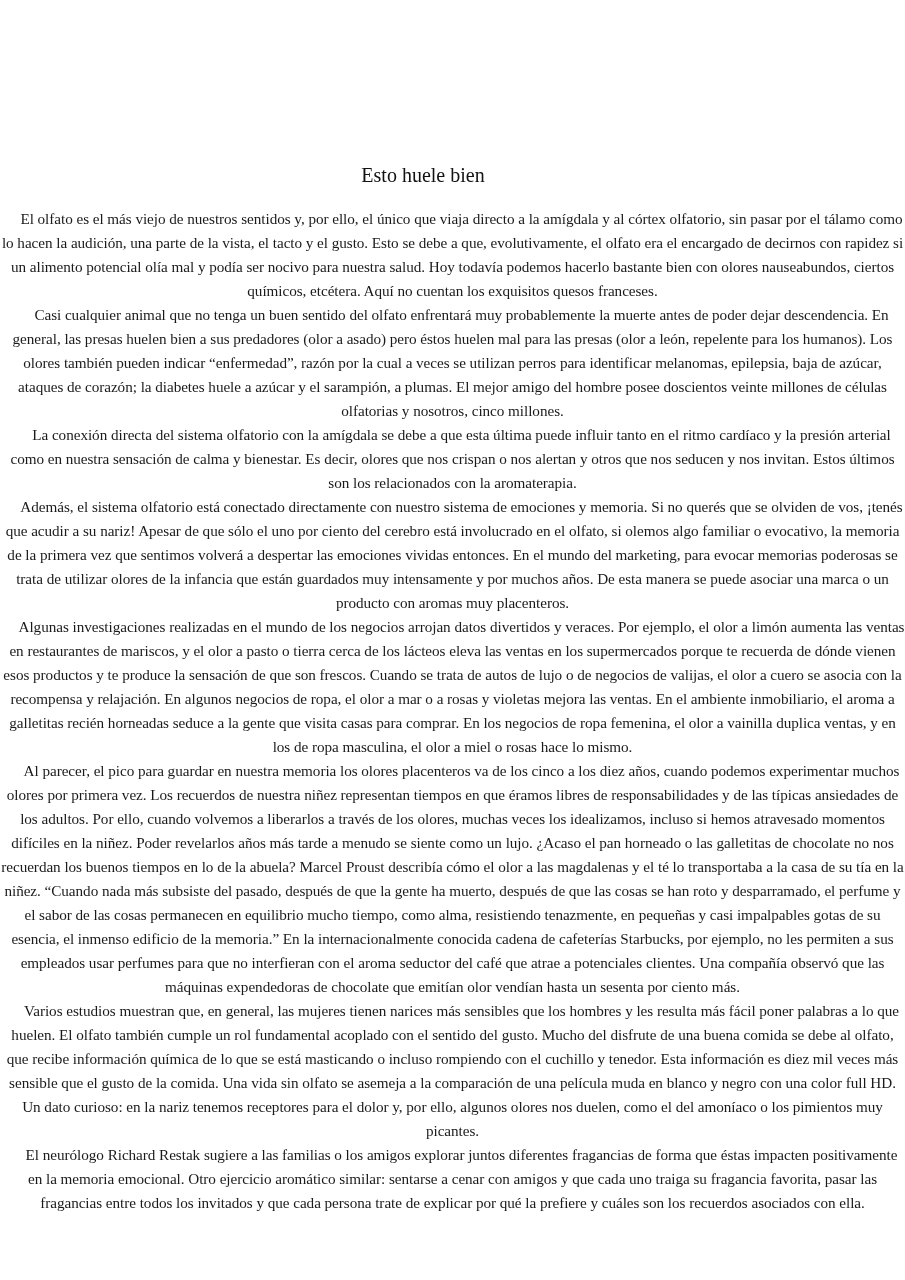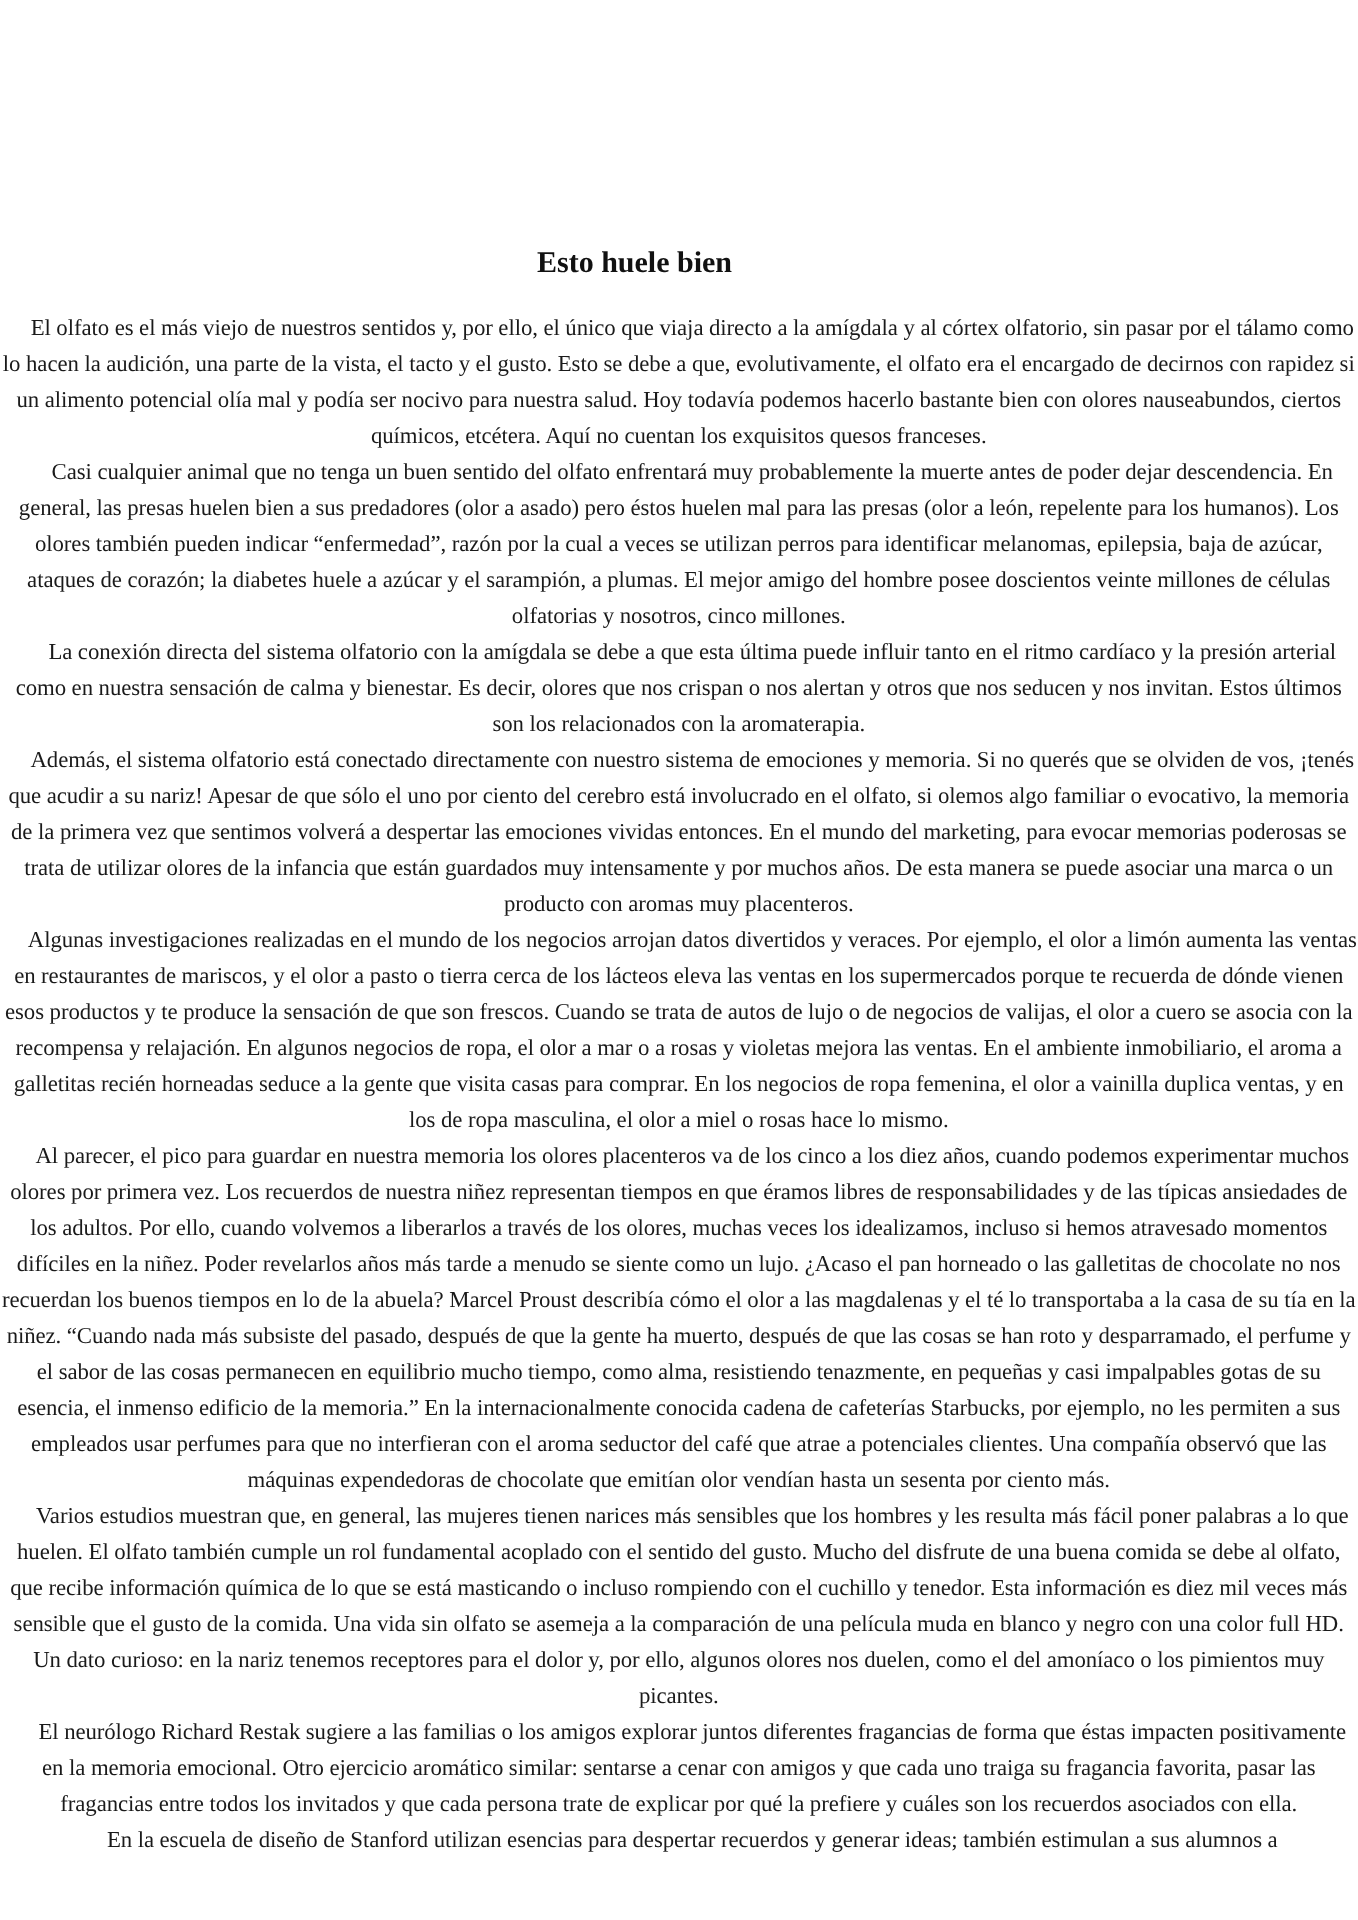--- a/index.html
+++ b/index.html
@@ -23,21 +23,21 @@
       height: 1280px;
     }
     .title {
       position: absolute;
       top: 161px;
       left: 0;
       width: 846px;
       text-align: center;
       font-size: 20px;
       line-height: 28px;
-      font-weight: bold;
+      font-weight: normal;
       margin: 0;
       color: #111;
     }
     .body-text {
       position: absolute;
       top: 207px;
       left: 0;
       width: 905px;
       font-size: 15.2px;
       line-height: 24px;
@@ -58,15 +58,14 @@
 
   <div class="body-text">
     <p>El olfato es el más viejo de nuestros sentidos y, por ello, el único que viaja directo a la amígdala y al córtex olfatorio, sin pasar por el tálamo como lo hacen la audición, una parte de la vista, el tacto y el gusto. Esto se debe a que, evolutivamente, el olfato era el encargado de decirnos con rapidez si un alimento potencial olía mal y podía ser nocivo para nuestra salud. Hoy todavía podemos hacerlo bastante bien con olores nauseabundos, ciertos químicos, etcétera. Aquí no cuentan los exquisitos quesos franceses.</p>
     <p>Casi cualquier animal que no tenga un buen sentido del olfato enfrentará muy probablemente la muerte antes de poder dejar descendencia. En general, las presas huelen bien a sus predadores (olor a asado) pero éstos huelen mal para las presas (olor a león, repelente para los humanos). Los olores también pueden indicar “enfermedad”, razón por la cual a veces se utilizan perros para identificar melanomas, epilepsia, baja de azúcar, ataques de corazón; la diabetes huele a azúcar y el sarampión, a plumas. El mejor amigo del hombre posee doscientos veinte millones de células olfatorias y nosotros, cinco millones.</p>
     <p>La conexión directa del sistema olfatorio con la amígdala se debe a que esta última puede influir tanto en el ritmo cardíaco y la presión arterial como en nuestra sensación de calma y bienestar. Es decir, olores que nos crispan o nos alertan y otros que nos seducen y nos invitan. Estos últimos son los relacionados con la aromaterapia.</p>
     <p>Además, el sistema olfatorio está conectado directamente con nuestro sistema de emociones y memoria. Si no querés que se olviden de vos, ¡tenés que acudir a su nariz! Apesar de que sólo el uno por ciento del cerebro está involucrado en el olfato, si olemos algo familiar o evocativo, la memoria de la primera vez que sentimos volverá a despertar las emociones vividas entonces. En el mundo del marketing, para evocar memorias poderosas se trata de utilizar olores de la infancia que están guardados muy intensamente y por muchos años. De esta manera se puede asociar una marca o un producto con aromas muy placenteros.</p>
     <p>Algunas investigaciones realizadas en el mundo de los negocios arrojan datos divertidos y veraces. Por ejemplo, el olor a limón aumenta las ventas en restaurantes de mariscos, y el olor a pasto o tierra cerca de los lácteos eleva las ventas en los supermercados porque te recuerda de dónde vienen esos productos y te produce la sensación de que son frescos. Cuando se trata de autos de lujo o de negocios de valijas, el olor a cuero se asocia con la recompensa y relajación. En algunos negocios de ropa, el olor a mar o a rosas y violetas mejora las ventas. En el ambiente inmobiliario, el aroma a galletitas recién horneadas seduce a la gente que visita casas para comprar. En los negocios de ropa femenina, el olor a vainilla duplica ventas, y en los de ropa masculina, el olor a miel o rosas hace lo mismo.</p>
     <p>Al parecer, el pico para guardar en nuestra memoria los olores placenteros va de los cinco a los diez años, cuando podemos experimentar muchos olores por primera vez. Los recuerdos de nuestra niñez representan tiempos en que éramos libres de responsabilidades y de las típicas ansiedades de los adultos. Por ello, cuando volvemos a liberarlos a través de los olores, muchas veces los idealizamos, incluso si hemos atravesado momentos difíciles en la niñez. Poder revelarlos años más tarde a menudo se siente como un lujo. ¿Acaso el pan horneado o las galletitas de chocolate no nos recuerdan los buenos tiempos en lo de la abuela? Marcel Proust describía cómo el olor a las magdalenas y el té lo transportaba a la casa de su tía en la niñez. “Cuando nada más subsiste del pasado, después de que la gente ha muerto, después de que las cosas se han roto y desparramado, el perfume y el sabor de las cosas permanecen en equilibrio mucho tiempo, como alma, resistiendo tenazmente, en pequeñas y casi impalpables gotas de su esencia, el inmenso edificio de la memoria.” En la internacionalmente conocida cadena de cafeterías Starbucks, por ejemplo, no les permiten a sus empleados usar perfumes para que no interfieran con el aroma seductor del café que atrae a potenciales clientes. Una compañía observó que las máquinas expendedoras de chocolate que emitían olor vendían hasta un sesenta por ciento más.</p>
     <p>Varios estudios muestran que, en general, las mujeres tienen narices más sensibles que los hombres y les resulta más fácil poner palabras a lo que huelen. El olfato también cumple un rol fundamental acoplado con el sentido del gusto. Mucho del disfrute de una buena comida se debe al olfato, que recibe información química de lo que se está masticando o incluso rompiendo con el cuchillo y tenedor. Esta información es diez mil veces más sensible que el gusto de la comida. Una vida sin olfato se asemeja a la comparación de una película muda en blanco y negro con una color full HD. Un dato curioso: en la nariz tenemos receptores para el dolor y, por ello, algunos olores nos duelen, como el del amoníaco o los pimientos muy picantes.</p>
     <p>El neurólogo Richard Restak sugiere a las familias o los amigos explorar juntos diferentes fragancias de forma que éstas impacten positivamente en la memoria emocional. Otro ejercicio aromático similar: sentarse a cenar con amigos y que cada uno traiga su fragancia favorita, pasar las fragancias entre todos los invitados y que cada persona trate de explicar por qué la prefiere y cuáles son los recuerdos asociados con ella.</p>
-    <p>En la escuela de diseño de Stanford utilizan esencias para despertar recuerdos y generar ideas; también estimulan a sus alumnos a</p>
   </div>
 </div>
 
 </body></html>

